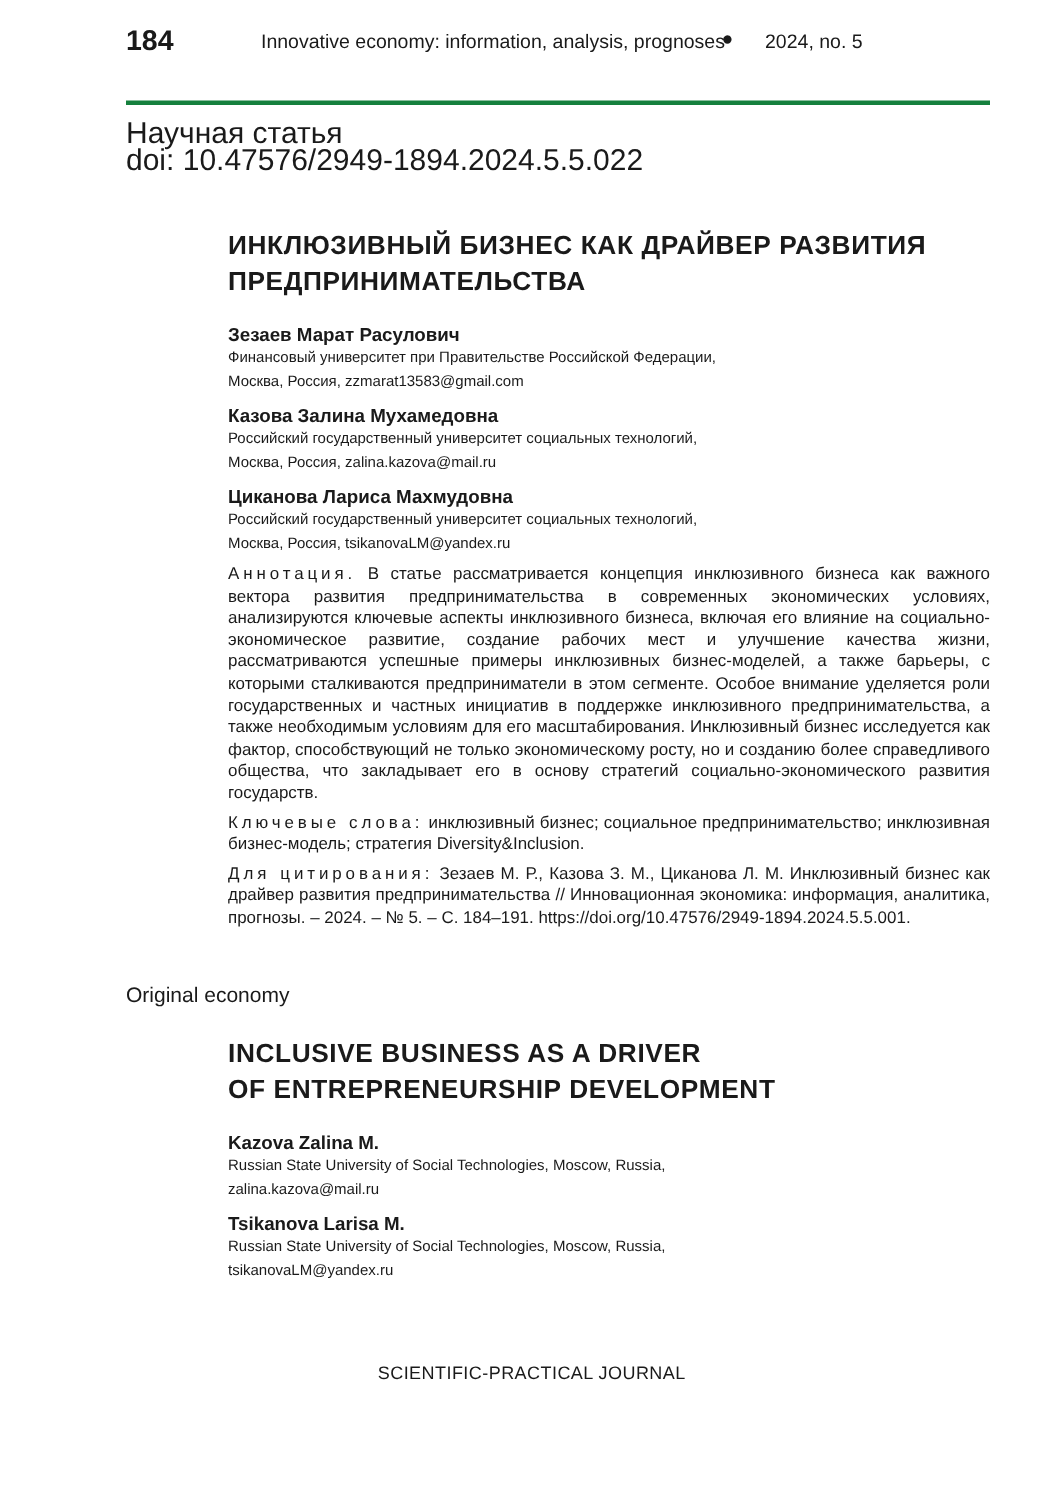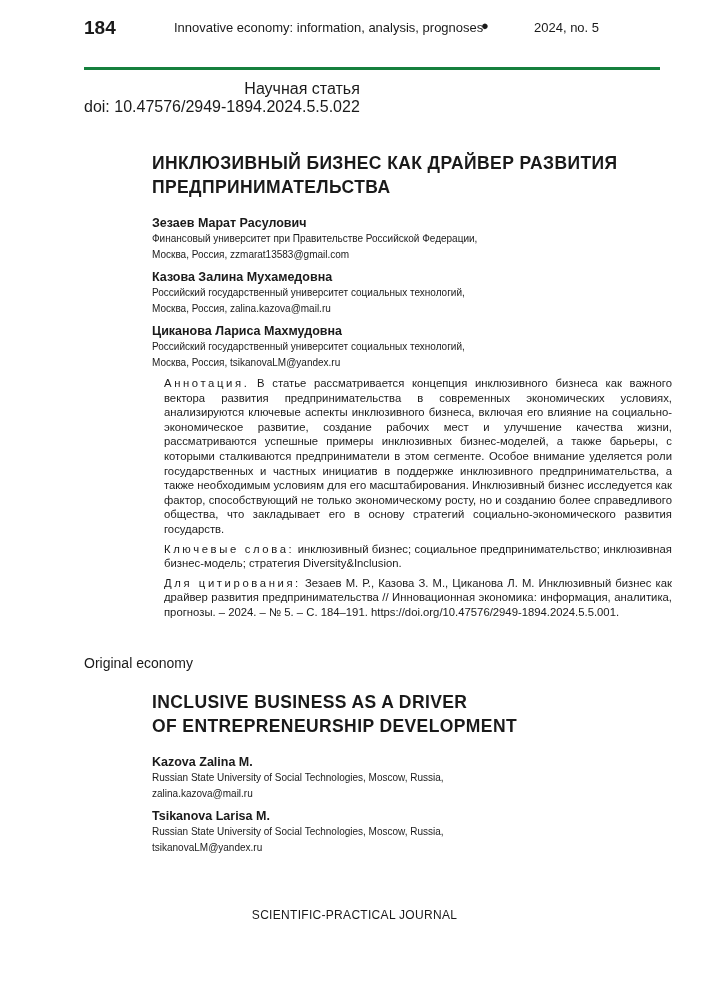--- a/index.html
+++ b/index.html
@@ -7,23 +7,23 @@
     width: 709px; height: 1003px; position: relative; overflow: hidden;
     font-family: "Liberation Sans", sans-serif; color: #1a1a1a;
   }
   .header {
     position: absolute; left: 84px; top: 15px; width: 576px; height: 52px;
     border-bottom: 3px solid #15803d;
   }
   .page-num { position: absolute; left: 0; top: 2px; font-size: 19px; font-weight: bold; }
   .journal { position: absolute; left: 90px; top: 5px; font-size: 13px; }
   .bullet { position: absolute; left: 397px; top: 3px; font-size: 13px; }
-  .issue { position: absolute; left: 450px; top: 5px; font-size: 13px; }
+  .issue { position: absolute; left: 426px; top: 5px; font-size: 13px; }
 
-  .meta { position: absolute; left: 84px; top: 80px; font-size: 16px; line-height: 18px; text-align: right; }
+  .meta { position: absolute; left: 84px; top: 80px; font-size: 20px; line-height: 18px; }
 
   .block { position: absolute; left: 152px; width: 508px; }
   .title {
     font-size: 17.5px; font-weight: bold; line-height: 24px; letter-spacing: 0.4px;
     text-transform: uppercase; margin: 0;
   }
   .author { margin-bottom: 6px; }
   .author-name { font-size: 12.5px; font-weight: bold; line-height: 16px; }
   .affil { font-size: 10px; line-height: 16px; }
 
@@ -70,21 +70,21 @@
     <div class="affil">Российский государственный университет социальных технологий,</div>
     <div class="affil">Москва, Россия, zalina.kazova@mail.ru</div>
   </div>
   <div class="author">
     <div class="author-name">Циканова Лариса Махмудовна</div>
     <div class="affil">Российский государственный университет социальных технологий,</div>
     <div class="affil">Москва, Россия, tsikanovaLM@yandex.ru</div>
   </div>
 </div>
 
-<div class="block" style="top:376px;margin-left:12px;">
+<div class="block" style="top:376px;">
   <div class="para">
     <span class="spaced">Аннотация.</span>
     <span>В статье рассматривается концепция инклюзивного бизнеса как важного вектора развития предпринимательства в современных экономических условиях, анализируются ключевые аспекты инклюзивного бизнеса, включая его влияние на социально-экономическое развитие, создание рабочих мест и улучшение качества жизни, рассматриваются успешные примеры инклюзивных бизнес-моделей, а также барьеры, с которыми сталкиваются предприниматели в этом сегменте. Особое внимание уделяется роли государственных и частных инициатив в поддержке инклюзивного предпринимательства, а также необходимым условиям для его масштабирования. Инклюзивный бизнес исследуется как фактор, способствующий не только экономическому росту, но и созданию более справедливого общества, что закладывает его в основу стратегий социально-экономического развития государств.</span>
   </div>
   <div class="para">
     <span class="spaced">Ключевые слова:</span>
     <span>инклюзивный бизнес; социальное предпринимательство; инклюзивная бизнес-модель; стратегия Diversity&amp;Inclusion.</span>
   </div>
   <div class="para">
     <span class="spaced">Для цитирования:</span>

